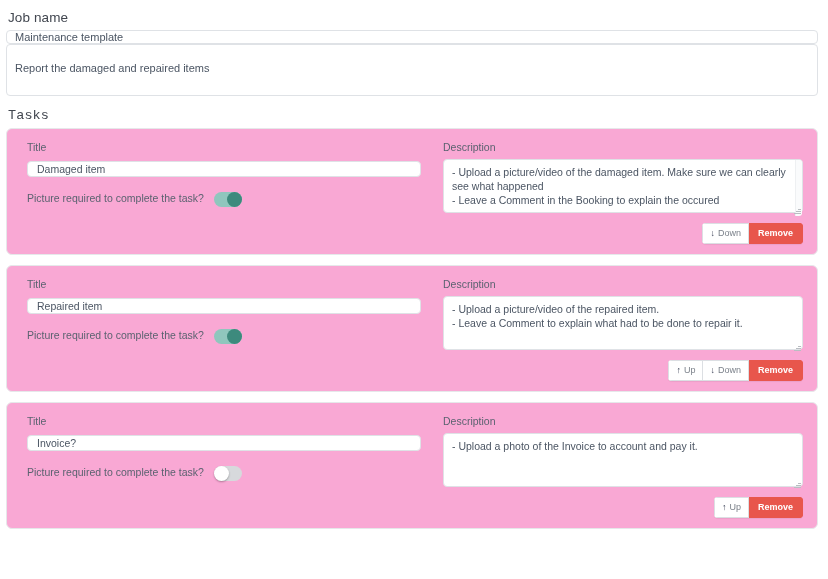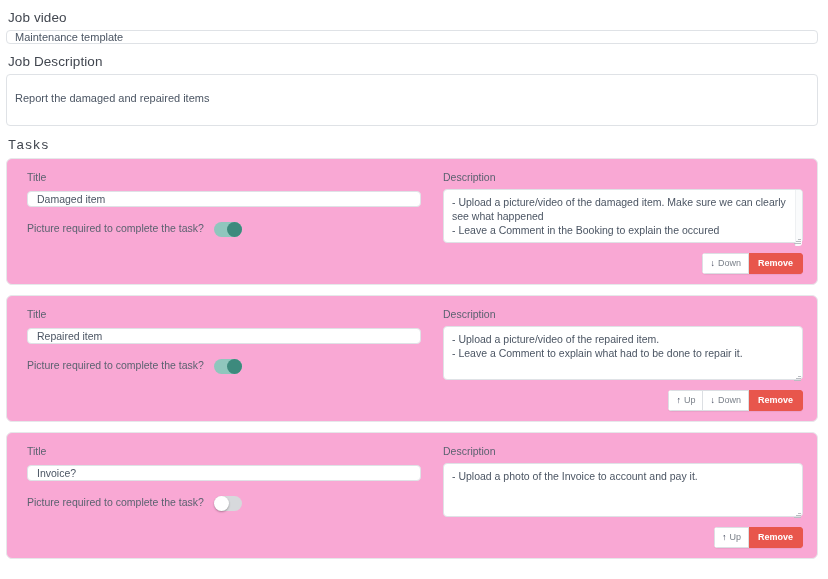--- a/index.html
+++ b/index.html
@@ -196,24 +196,23 @@
     background: #fafbfc;
     border-left: 1px solid #eef0f2;
     border-radius: 0 3px 3px 0;
   }
 </style>
 </head>
 <body>
 
 <div class="page">
 
-  <div class="section-label">Job video</div>
+  <div class="section-label">Job name</div>
   <input class="text-input" value="Maintenance template" style="">
 
-  <div class="section-label" style="margin-top:10px;">Job Description</div>
   <textarea class="textarea-main" style="">Report the damaged and repaired items</textarea>
 
   <div class="section-label tasks">Tasks</div>
 
   <div class="card">
     <div class="card-col-left">
       <div class="field-label">Title</div>
       <input class="title-input" value="Damaged item" style="">
       <div class="toggle-row">
         <span class="toggle-text">Picture required to complete the task?</span>

